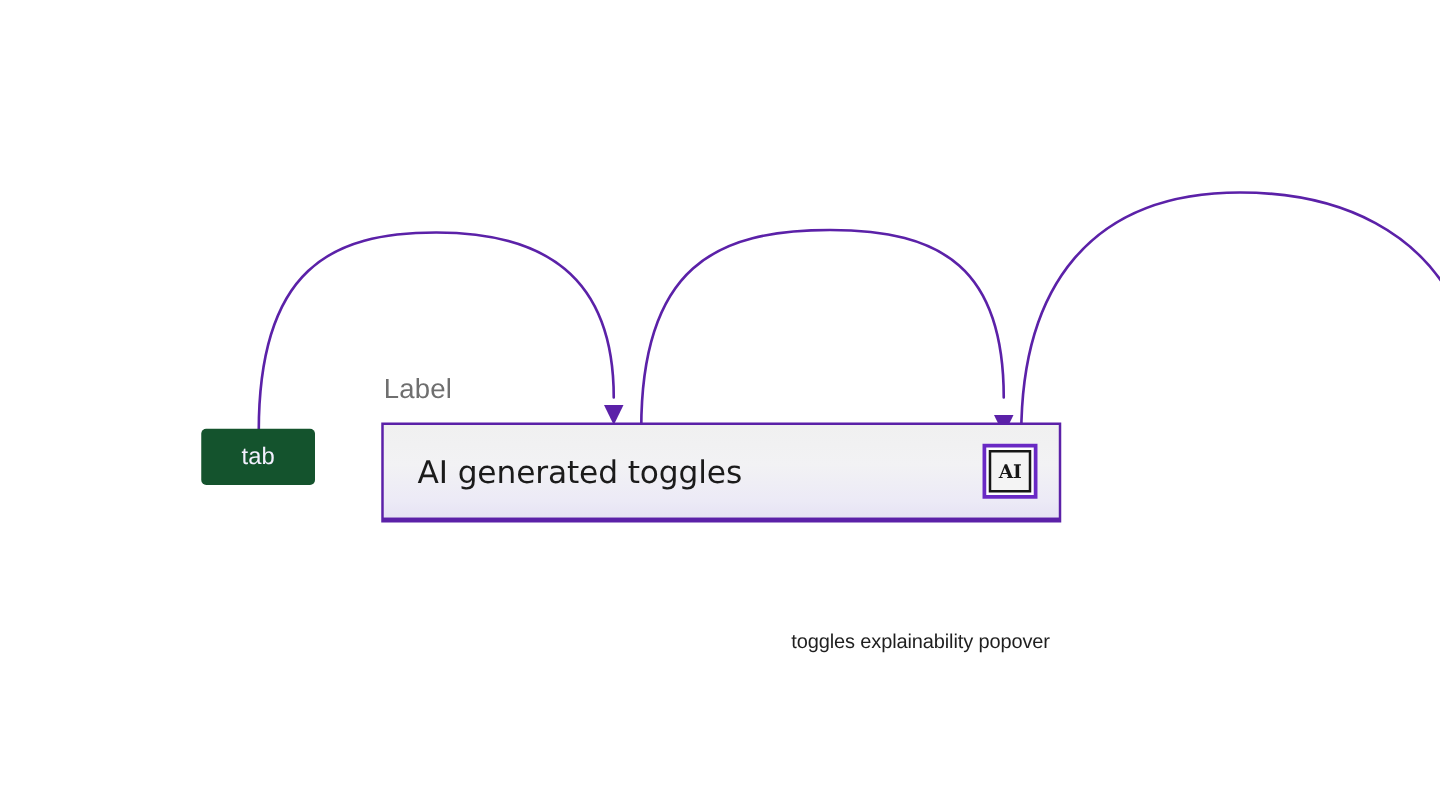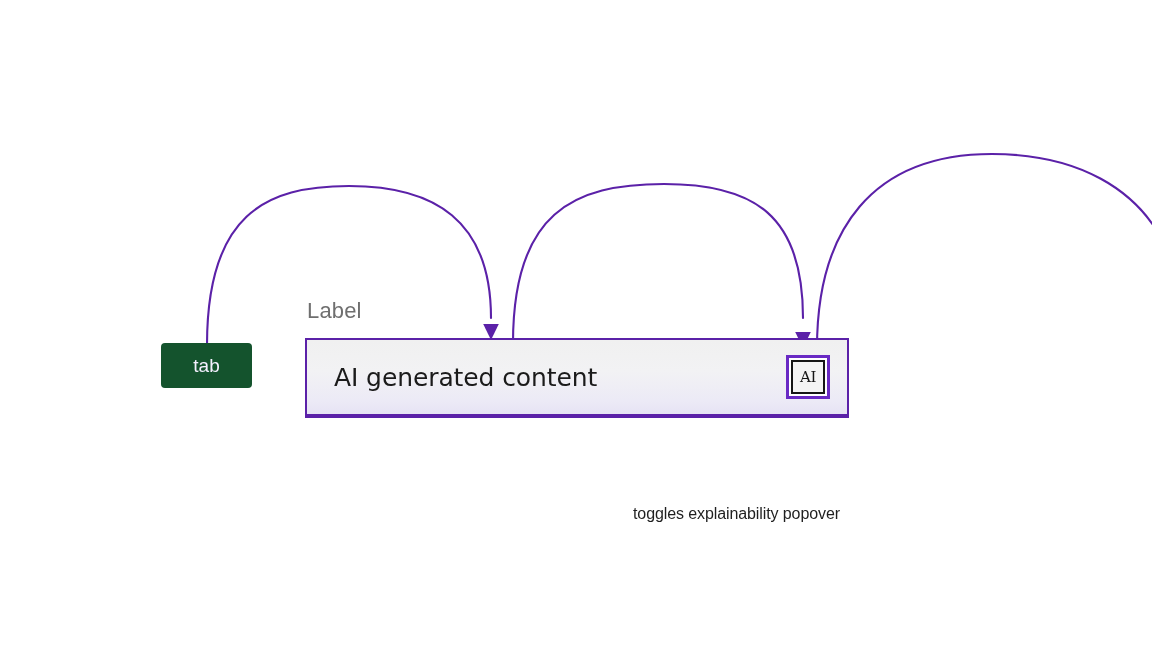--- a/index.html
+++ b/index.html
@@ -112,21 +112,21 @@
     height: 100%;
     border: 2px solid #161616;
     background: #f4f4f4;
     display: flex;
     align-items: center;
     justify-content: center;
   }
   #ai-badge-text {
     font-family: "DejaVu Serif", serif;
     font-size: 15px;
-    font-weight: 400;
+    font-weight: 700;
     color: #161616;
     line-height: 1;
     letter-spacing: -0.3px;
     text-align: center;
   }
 
   
   #shortcut-row {
     position: absolute;
     left: 633px;
@@ -176,21 +176,21 @@
   <div class="key" id="key-tab">
     <span>tab</span>
   </div>
 
   <div id="field-group">
 
     <div id="field-label">Label</div>
 
     <div id="text-input" title="AI generated content">
 
-      <span id="input-value">AI generated content</span>
+      <span id="input-value">AI generated toggles</span>
 
       <div id="ai-badge">
         <div id="ai-badge-inner">
           <span id="ai-badge-text">AI</span>
         </div>
       </div>
 
     </div>
   </div>
 

